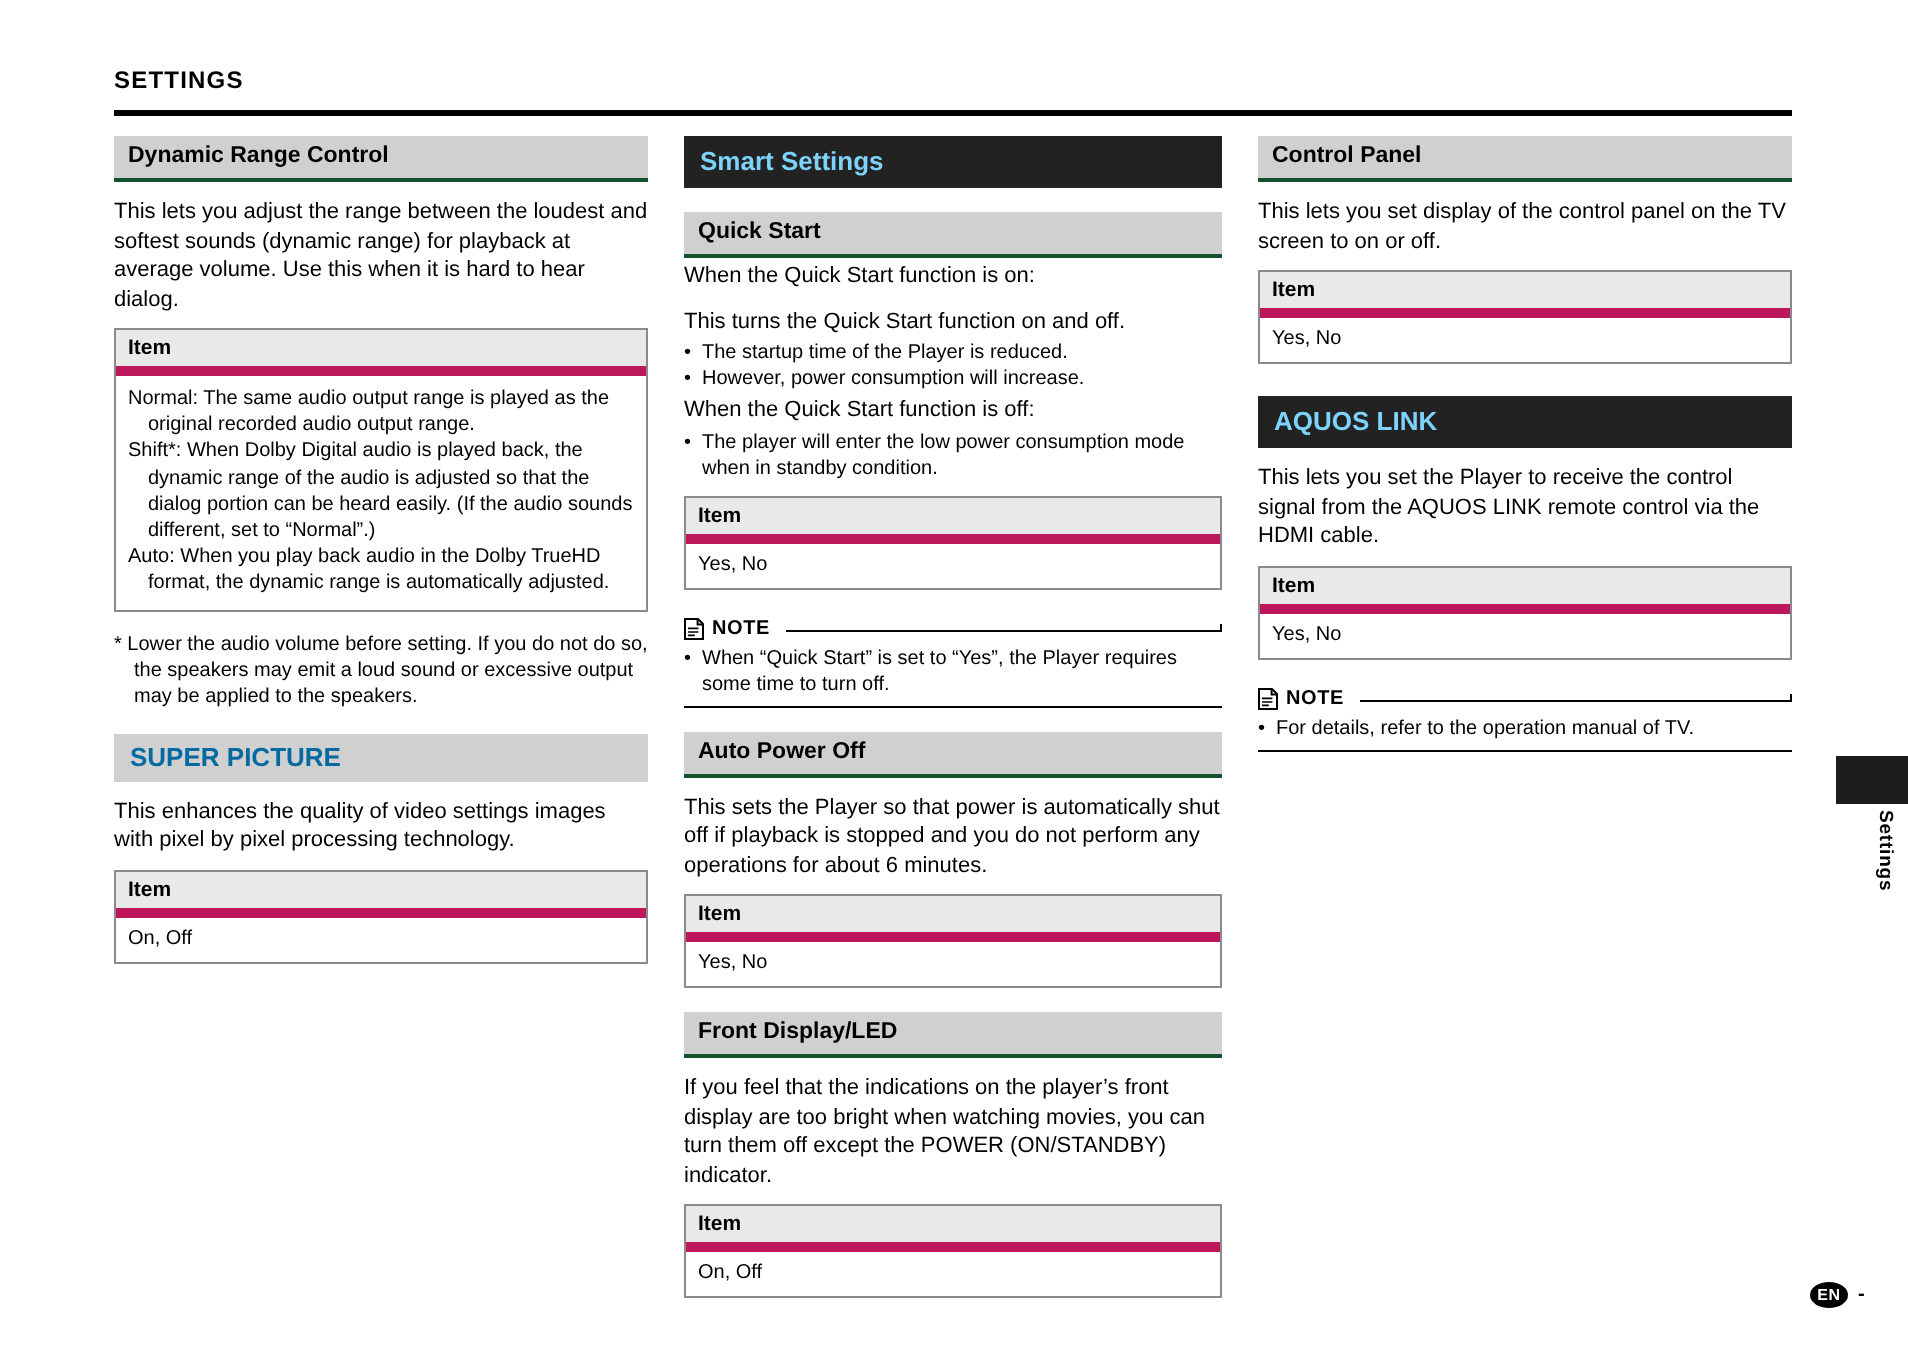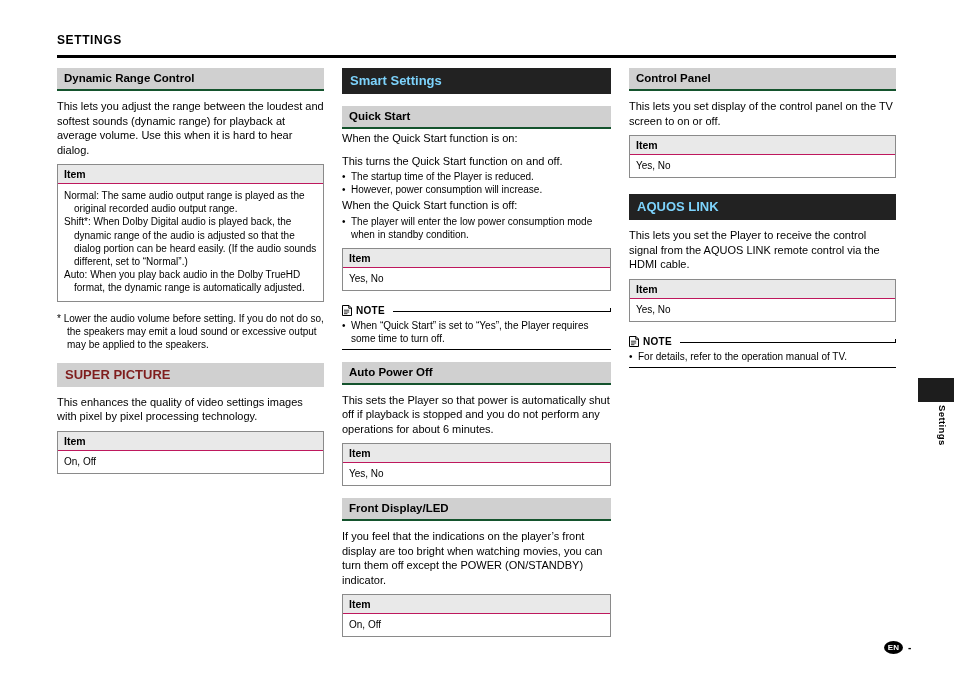--- a/index.html
+++ b/index.html
@@ -59,21 +59,21 @@
   .h-black {
     background: #222222;
     color: #7dd3fc;
     font-size: 13px;
     font-weight: bold;
     padding: 5px 8px 6px 8px;
     box-sizing: border-box;
   }
   .h-big-gray {
     background: #d0d0d0;
-    color: #7f1d1d;
+    color: #0369a1;
     font-size: 13px;
     font-weight: bold;
     padding: 4px 8px 5px 8px;
     box-sizing: border-box;
   }
   .block { margin-bottom: 0; }
   .spacer-12 { height: 12px; }
   .spacer-16 { height: 16px; }
 
   p.body {
@@ -105,21 +105,21 @@
   .item-table {
     border: 1px solid #8a8a8a;
     margin-top: 7px;
     box-sizing: border-box;
   }
   .item-head {
     background: #e9e9e9;
     font-size: 10.5px;
     font-weight: bold;
     padding: 3px 6px 3px 6px;
-    border-bottom: 1px solid #be185d;
+    border-bottom: 5px solid #be185d;
   }
   .item-body {
     font-size: 10px;
     line-height: 13px;
     padding: 4px 6px 5px 6px;
     background: #ffffff;
   }
   .item-body.multi {
     line-height: 13.2px;
     padding: 5px 6px 6px 6px;
@@ -216,21 +216,21 @@
     top: 405px;
     font-size: 9.5px;
     font-weight: bold;
     writing-mode: vertical-rl;
     letter-spacing: 0.4px;
   }
 
   
   .footer {
     position: absolute;
-    left: 884px;
+    left: 905px;
     top: 641px;
     display: flex;
     align-items: center;
     gap: 5px;
   }
   .en-badge {
     width: 19px;
     height: 13px;
     border-radius: 50%;
     background: #000000;

